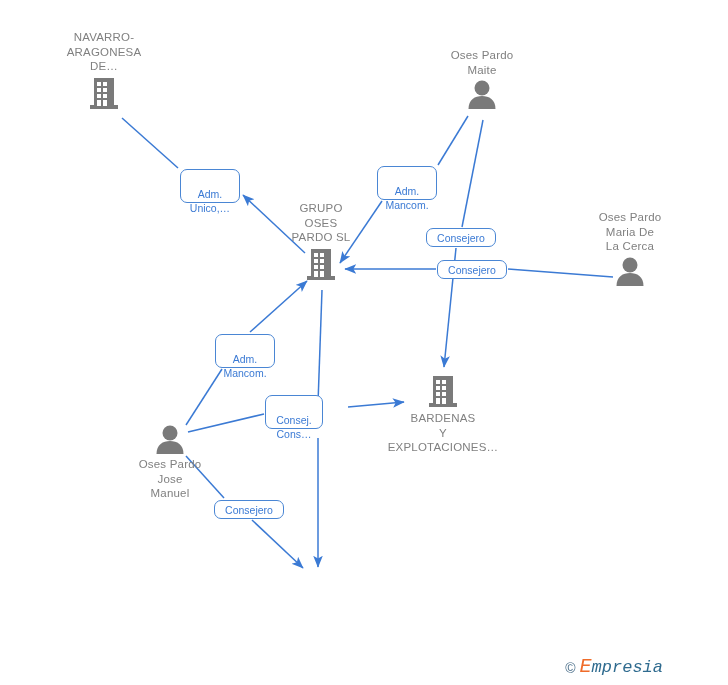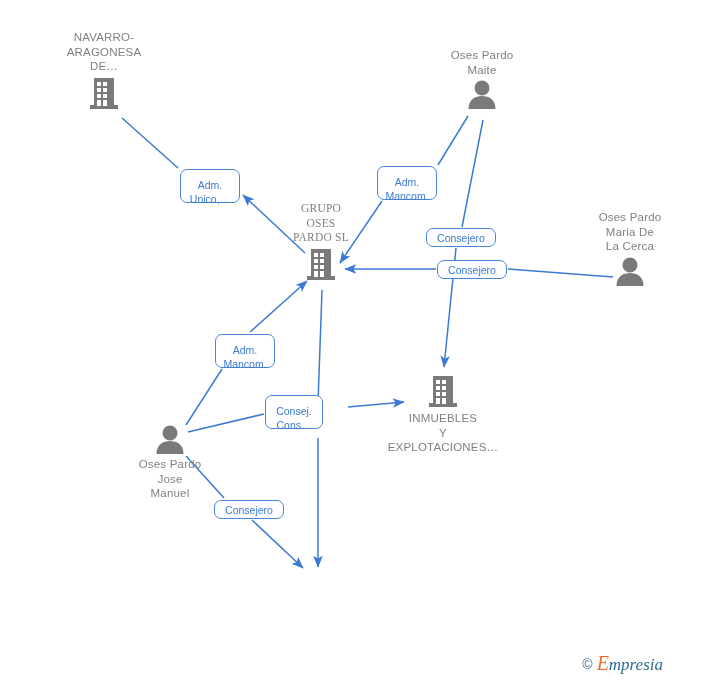--- a/index.html
+++ b/index.html
@@ -52,45 +52,45 @@
   .edge-label {
     position: absolute;
     box-sizing: border-box;
     background: #ffffff;
     border: 1.4px solid #4a86d4;
     border-radius: 7px;
     color: #3b7ad4;
     font-size: 10.5px;
     line-height: 14px;
     text-align: center;
-    padding: 8px 6px 4px 6px;
+    padding: 17px 6px 4px 6px;
     white-space: pre-line;
     z-index: 10;
   }
 
   
   #watermark {
     position: absolute;
     right: 10px;
     bottom: 8px;
     display: flex;
     align-items: center;
     gap: 4px;
     z-index: 20;
   }
   #watermark .copy {
     color: #4b6f8a;
     font-size: 14px;
     line-height: 14px;
   }
   #watermark .brand {
-    font-family: Liberation Serif, serif;
+    font-family: Liberation Mono, monospace;
     font-style: italic;
     font-size: 17px;
-    line-height: 25px;
+    line-height: 18px;
     color: #2f6b8f;
   }
   #watermark .brand .cap { color: #ef6c2a; font-size: 20px; }
 </style>
 </head>
 <body>
 
 <div id="canvas">
 
   <svg id="edges" viewBox="0 0 728 685">
@@ -154,21 +154,21 @@
     <span class="label">Oses Pardo
 Maite</span>
     <span class="icon-wrap">
       <svg width="32" height="30" viewBox="0 0 32 30">
         <circle cx="16" cy="9" r="7.5" fill="#7a7a7a"></circle>
         <path d="M2.5,30 C2.5,20.5 9,17 16,17 C23,17 29.5,20.5 29.5,30 Z" fill="#7a7a7a"></path>
       </svg>
     </span>
   </div>
 
-  <div class="node label-top" style="left:321px; top:201px;font-family:Liberation Serif, serif;">
+  <div class="node label-top" style="left:321px; top:201px;">
     <span class="label">GRUPO
 OSES
 PARDO SL</span>
     <span class="icon-wrap">
       <svg width="30" height="34" viewBox="0 0 30 34">
         <rect x="5" y="2" width="20" height="28" fill="#7a7a7a"></rect>
         <rect x="1" y="29" width="28" height="4" fill="#7a7a7a"></rect>
         <g fill="#ffffff">
           <rect x="8" y="6" width="4" height="4"></rect>
           <rect x="14" y="6" width="4" height="4"></rect>
@@ -205,21 +205,21 @@
           <rect x="14" y="6" width="4" height="4"></rect>
           <rect x="8" y="12" width="4" height="4"></rect>
           <rect x="14" y="12" width="4" height="4"></rect>
           <rect x="8" y="18" width="4" height="4"></rect>
           <rect x="14" y="18" width="4" height="4"></rect>
           <rect x="8" y="24" width="4" height="6"></rect>
           <rect x="14" y="24" width="4" height="6"></rect>
         </g>
       </svg>
     </span>
-    <span class="label">INMUEBLES
+    <span class="label">BARDENAS
 Y
 EXPLOTACIONES…</span>
   </div>
 
   <div class="node label-bottom" style="left:170px; top:424px;">
     <span class="icon-wrap">
       <svg width="32" height="30" viewBox="0 0 32 30">
         <circle cx="16" cy="9" r="7.5" fill="#7a7a7a"></circle>
         <path d="M2.5,30 C2.5,20.5 9,17 16,17 C23,17 29.5,20.5 29.5,30 Z" fill="#7a7a7a"></path>
       </svg>

